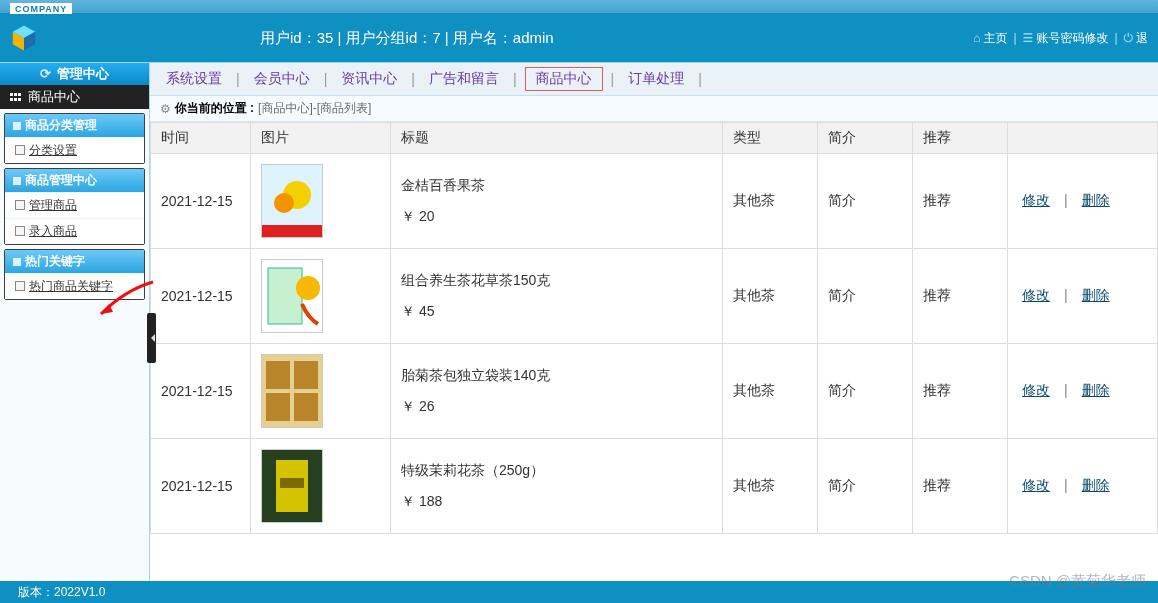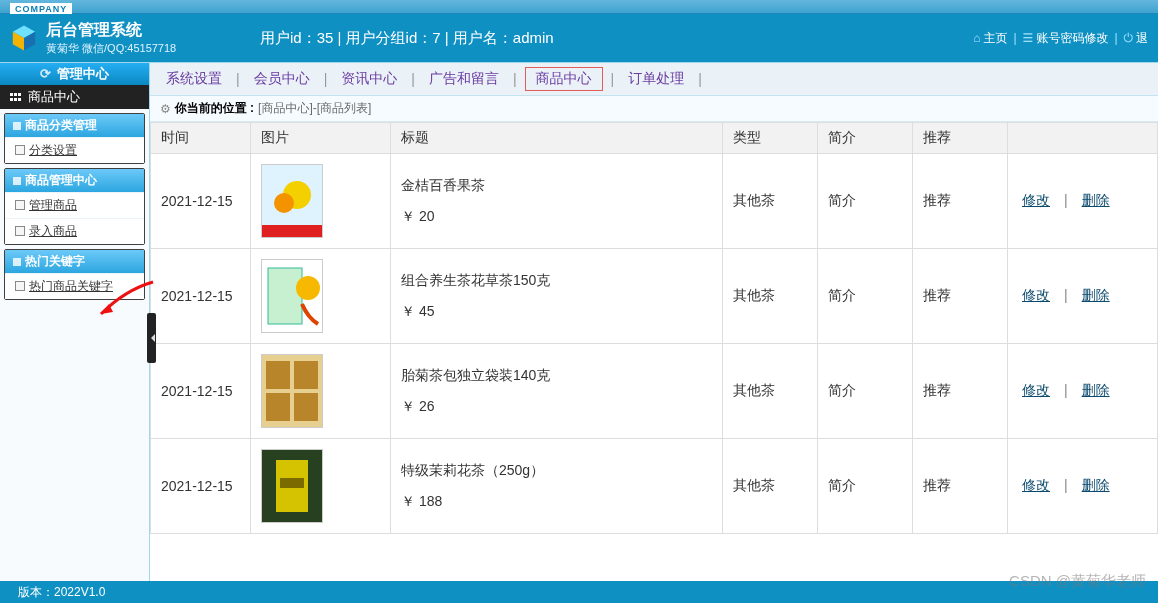--- a/index.html
+++ b/index.html
@@ -249,24 +249,20 @@
 
 <div class="topbar"><span class="company-tag">COMPANY</span></div>
 
 <div class="header">
   <div class="logo-cube">
     <svg viewBox="0 0 40 40">
         <polygon points="20,2 36,11 20,20 4,11" fill="#6fe1ff"></polygon>
         <polygon points="4,11 20,20 20,38 4,29" fill="#f5b301"></polygon>
         <polygon points="36,11 36,29 20,38 20,20" fill="#1a6fb0"></polygon>
       </svg>
-  </div>
-  <div class="title-box">
-    <div class="sys-title">后台管理系统</div>
-    <div class="sub-title">黄菊华 微信/QQ:45157718</div>
   </div>
   <div class="user-info">用户id：35 | 用户分组id：7 | 用户名：admin</div>
   <div class="header-right">
     <a href="#">
         <span class="hr-icon">⌂</span>
         <span>主页</span>
       </a>
     <span style="color:#9fe0ff">|</span>
     <a href="#">
         <span class="hr-icon">☰</span>

